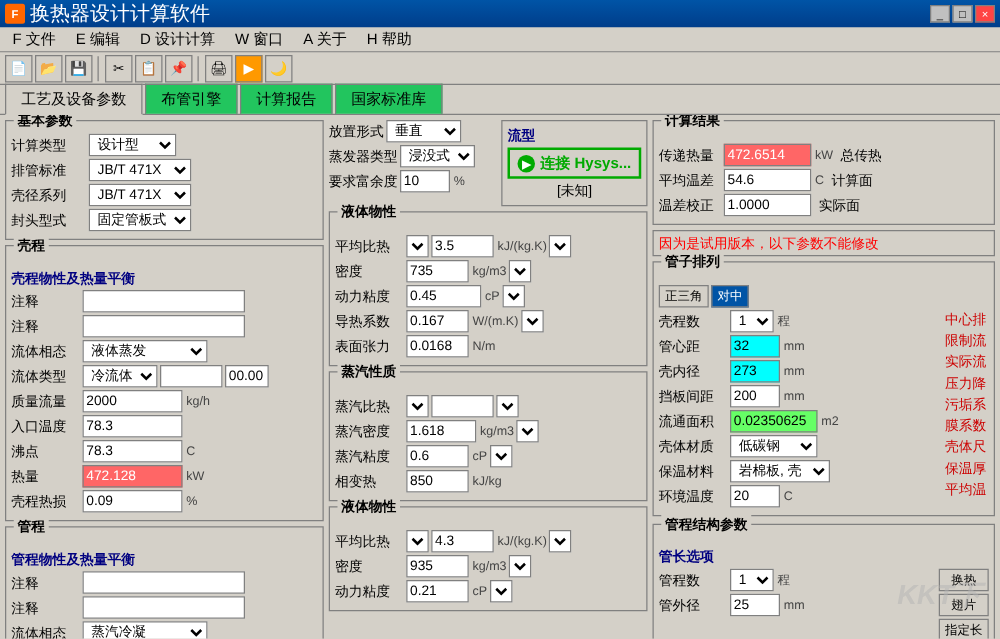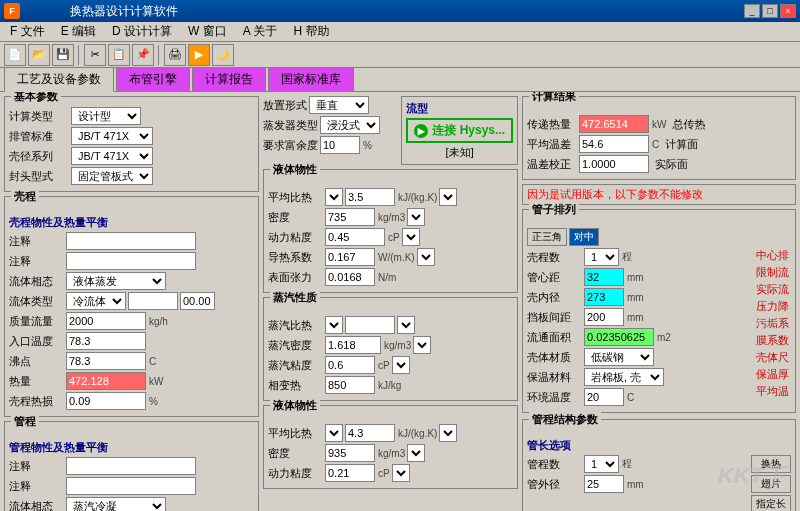--- a/index.html
+++ b/index.html
@@ -10,21 +10,21 @@
       background: linear-gradient(to bottom, #0054a6, #003d8a);
       color: white;
       height: 22px;
       display: flex;
       align-items: center;
       padding: 0 4px;
       justify-content: space-between;
     }
     .title-bar-left { display: flex; align-items: center; gap: 4px; }
     .title-icon { width: 16px; height: 16px; background: #ff6600; border-radius: 2px; display: flex; align-items: center; justify-content: center; color: white; font-size: 9px; font-weight: bold; }
-    .title-text { font-size: 12px; margin-left: 46px; }
+    .title-text { font-size: 16px; }
     .title-controls { display: flex; gap: 2px; }
     .title-btn { width: 16px; height: 14px; background: #c0c0c0; border: 1px solid #808080; font-size: 9px; display: flex; align-items: center; justify-content: center; cursor: pointer; color: #000; }
     
     
     .menu-bar {
       background: #d4d0c8;
       height: 20px;
       display: flex;
       align-items: center;
       padding: 0 2px;
@@ -55,21 +55,21 @@
     .tabs-bar {
       background: #d4d0c8;
       height: 24px;
       display: flex;
       align-items: flex-end;
       padding: 0 4px;
       border-bottom: 1px solid #808080;
     }
     .tab {
       padding: 3px 12px;
-      background: #d946ef;
+      background: #22c55e;
       border: 1px solid #808080;
       border-bottom: none;
       cursor: pointer;
       margin-right: 2px;
       font-size: 12px;
     }
     .tab.active {
       background: #d4d0c8;
       border-bottom: 1px solid #d4d0c8;
       margin-bottom: -1px;

